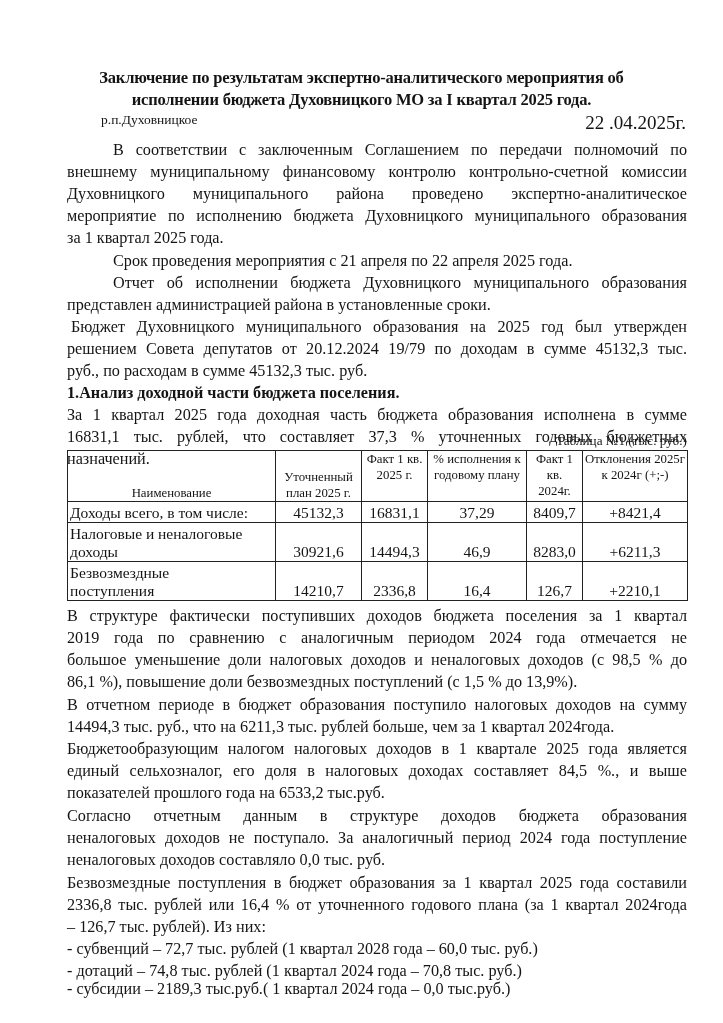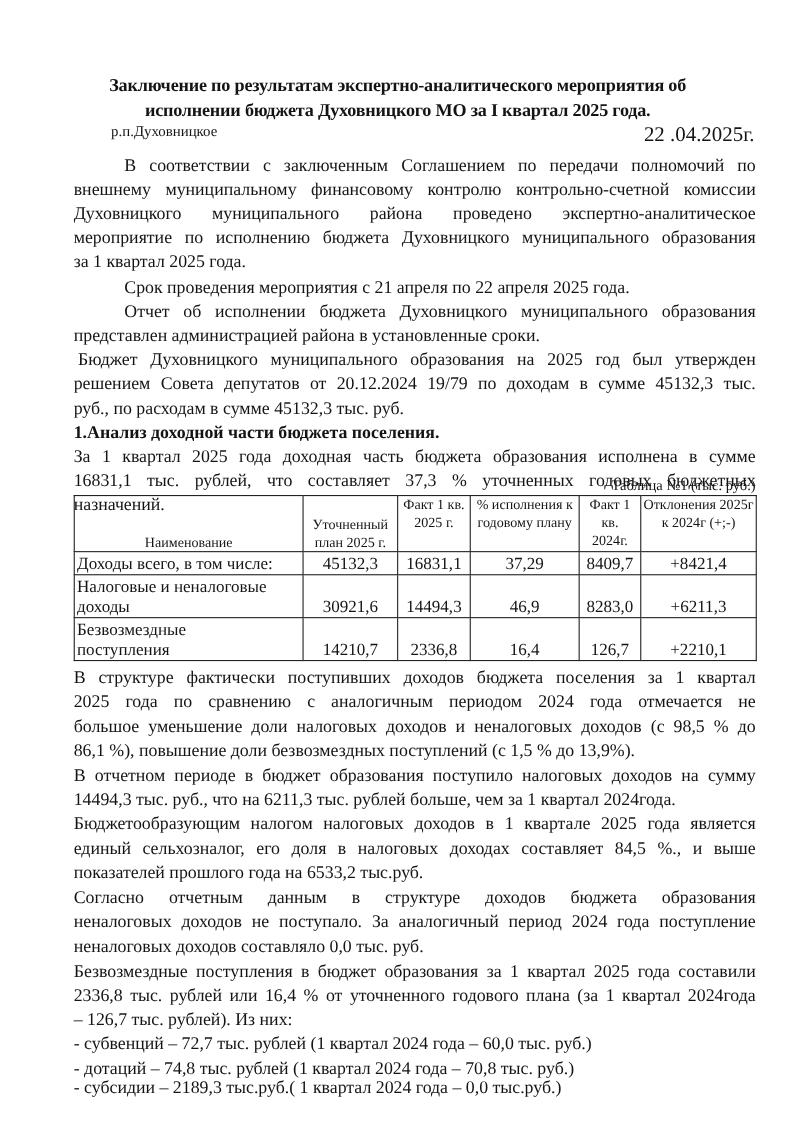--- a/index.html
+++ b/index.html
@@ -92,36 +92,36 @@
       <td class="num">14210,7</td>
       <td class="num">2336,8</td>
       <td class="num">16,4</td>
       <td class="num">126,7</td>
       <td class="num">+2210,1</td>
     </tr>
   </tbody>
     </table>
 
   <div class="t body-line just" style="top:607px;">В структуре фактически поступивших доходов  бюджета  поселения за 1   квартал</div>
-  <div class="t body-line just" style="top:629px;">2025 года по сравнению с аналогичным периодом 2024  года отмечается        не</div>
+  <div class="t body-line just" style="top:629px;">2019 года по сравнению с аналогичным периодом 2024  года отмечается        не</div>
   <div class="t body-line just" style="top:651px;">большое уменьшение доли налоговых доходов и неналоговых доходов (с 98,5  % до</div>
   <div class="t body-line" style="top:673px;">86,1 %),    повышение доли безвозмездных поступлений (с 1,5  % до  13,9%).</div>
 
   <div class="t body-line just" style="top:696px;">В отчетном  периоде  в  бюджет образования поступило налоговых доходов на сумму</div>
   <div class="t body-line" style="top:718px;">14494,3 тыс. руб., что на 6211,3 тыс. рублей  больше, чем за 1 квартал 2024года.</div>
 
   <div class="t body-line just" style="top:740px;">Бюджетообразующим налогом налоговых доходов в 1   квартале 2025 года  является</div>
   <div class="t body-line just" style="top:762px;">единый  сельхозналог,   его доля  в  налоговых доходах составляет 84,5 %., и выше</div>
   <div class="t body-line" style="top:784px;">показателей прошлого года на 6533,2  тыс.руб.</div>
 
   <div class="t body-line just" style="top:807px;">Согласно  отчетным  данным  в  структуре    доходов    бюджета      образования</div>
   <div class="t body-line just" style="top:829px;">неналоговых доходов не поступало. За аналогичный период 2024 года поступление</div>
   <div class="t body-line" style="top:851px;">неналоговых доходов  составляло 0,0  тыс. руб.</div>
 
   <div class="t body-line just" style="top:874px;">Безвозмездные поступления в  бюджет образования за 1 квартал 2025 года составили</div>
   <div class="t body-line just" style="top:896px;">2336,8  тыс. рублей или 16,4 % от уточненного годового плана (за 1 квартал 2024года</div>
   <div class="t body-line" style="top:918px;">– 126,7  тыс. рублей). Из них:</div>
 
-  <div class="t body-line" style="top:940px;">- субвенций – 72,7 тыс. рублей (1 квартал 2024 года – 60,0 тыс. руб.)</div>
+  <div class="t body-line" style="top:940px;">- субвенций – 72,7 тыс. рублей (1 квартал 2028 года – 60,0 тыс. руб.)</div>
   <div class="t body-line" style="top:962px;">- дотаций – 74,8 тыс. рублей (1  квартал 2024 года – 70,8 тыс. руб.)</div>
   <div class="t body-line" style="top:980px;font-family:Liberation Serif, serif;">- субсидии – 2189,3 тыс.руб.( 1 квартал 2024 года – 0,0 тыс.руб.)</div>
 
 </div>
 
 </body></html>

